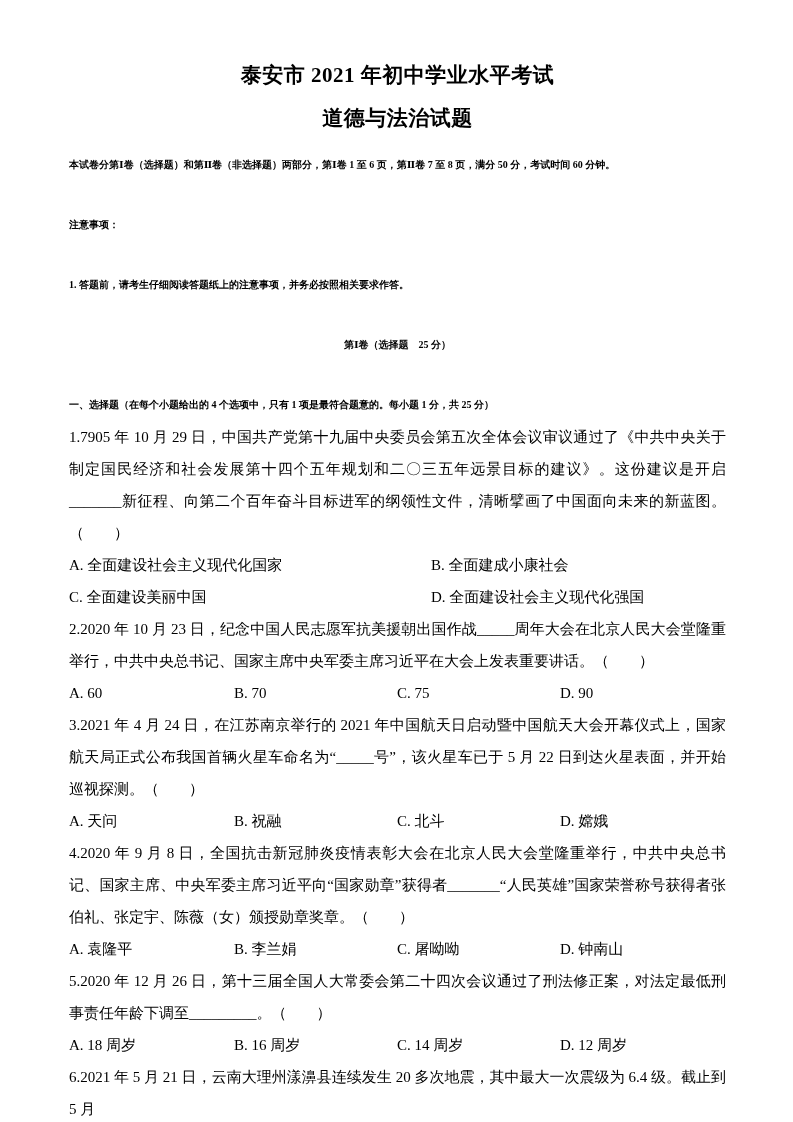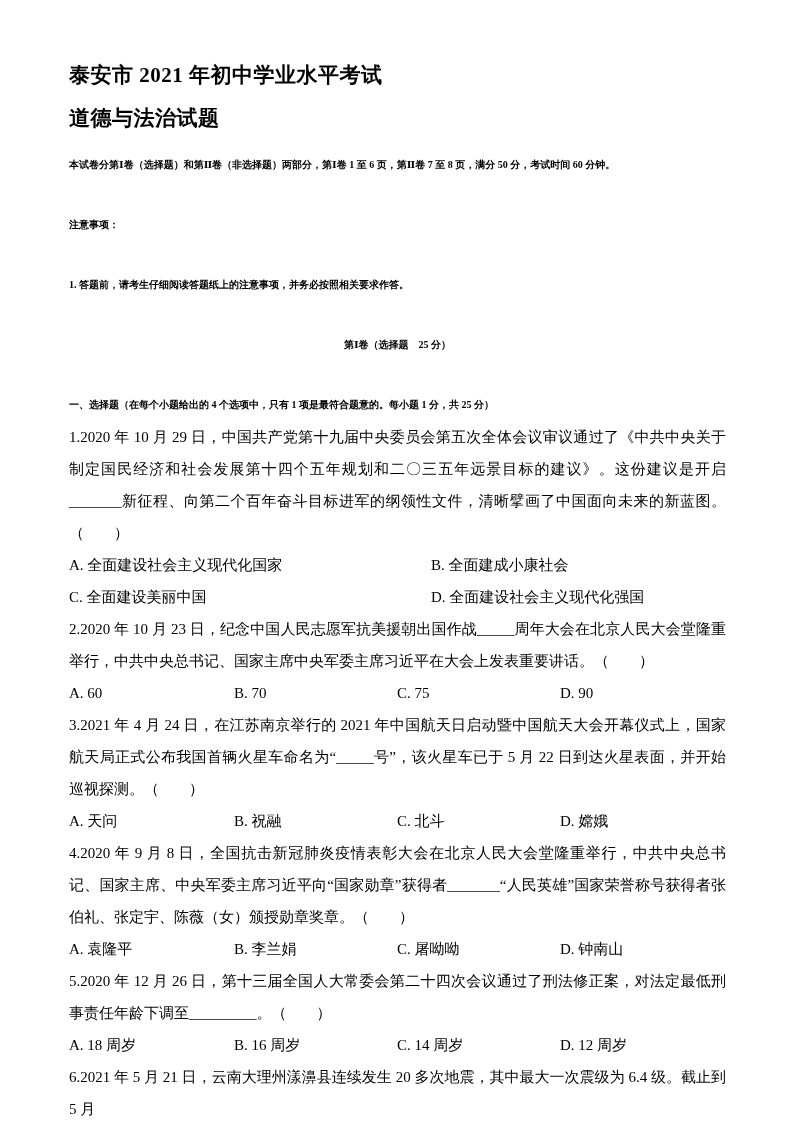--- a/index.html
+++ b/index.html
@@ -14,20 +14,21 @@
     margin: 0 auto;
     background: #ffffff;
     color: #000000;
     font-family: "Liberation Serif", "DejaVu Serif", serif;
     box-sizing: border-box;
     padding: 54px 67px 0 69px;
     overflow: hidden;
   }
   .title, .subtitle {
     margin: 0;
+    text-align: center;
     font-size: 21px;
     font-weight: 700;
     line-height: 43px;
     letter-spacing: 0.5px;
   }
   .para {
     margin: 0;
     font-size: 10px;
     line-height: 32px;
     text-align: justify;
@@ -60,21 +61,21 @@
 
   <p class="para bold intro">本试卷分第Ⅰ卷（选择题）和第Ⅱ卷（非选择题）两部分，第Ⅰ卷 1 至 6 页，第Ⅱ卷 7 至 8 页，满分 50 分，考试时间 60 分钟。</p>
 
   <p class="para bold">注意事项：</p>
   <p class="para bold">1. 答题前，请考生仔细阅读答题纸上的注意事项，并务必按照相关要求作答。</p>
 
   <p class="para bold center">第Ⅰ卷（选择题　25 分）</p>
   <p class="para bold">一、选择题（在每个小题给出的 4 个选项中，只有 1 项是最符合题意的。每小题 1 分，共 25 分）</p>
 
   <div class="question">
-    <p class="q-text">1.2020 年 10 月 29 日，中国共产党第十九届中央委员会第五次全体会议审议通过了《中共中央关于制定国民经济和社会发展第十四个五年规划和二〇三五年远景目标的建议》。这份建议是开启_______新征程、向第二个百年奋斗目标进军的纲领性文件，清晰擘画了中国面向未来的新蓝图。（　　）</p>
+    <p class="q-text">1.7905 年 10 月 29 日，中国共产党第十九届中央委员会第五次全体会议审议通过了《中共中央关于制定国民经济和社会发展第十四个五年规划和二〇三五年远景目标的建议》。这份建议是开启_______新征程、向第二个百年奋斗目标进军的纲领性文件，清晰擘画了中国面向未来的新蓝图。（　　）</p>
     <div class="opts cols2">
       <span class="opt">A. 全面建设社会主义现代化国家</span>
       <span class="opt">B. 全面建成小康社会</span>
     </div>
     <div class="opts cols2">
       <span class="opt">C. 全面建设美丽中国</span>
       <span class="opt">D. 全面建设社会主义现代化强国</span>
     </div>
   </div>
 

